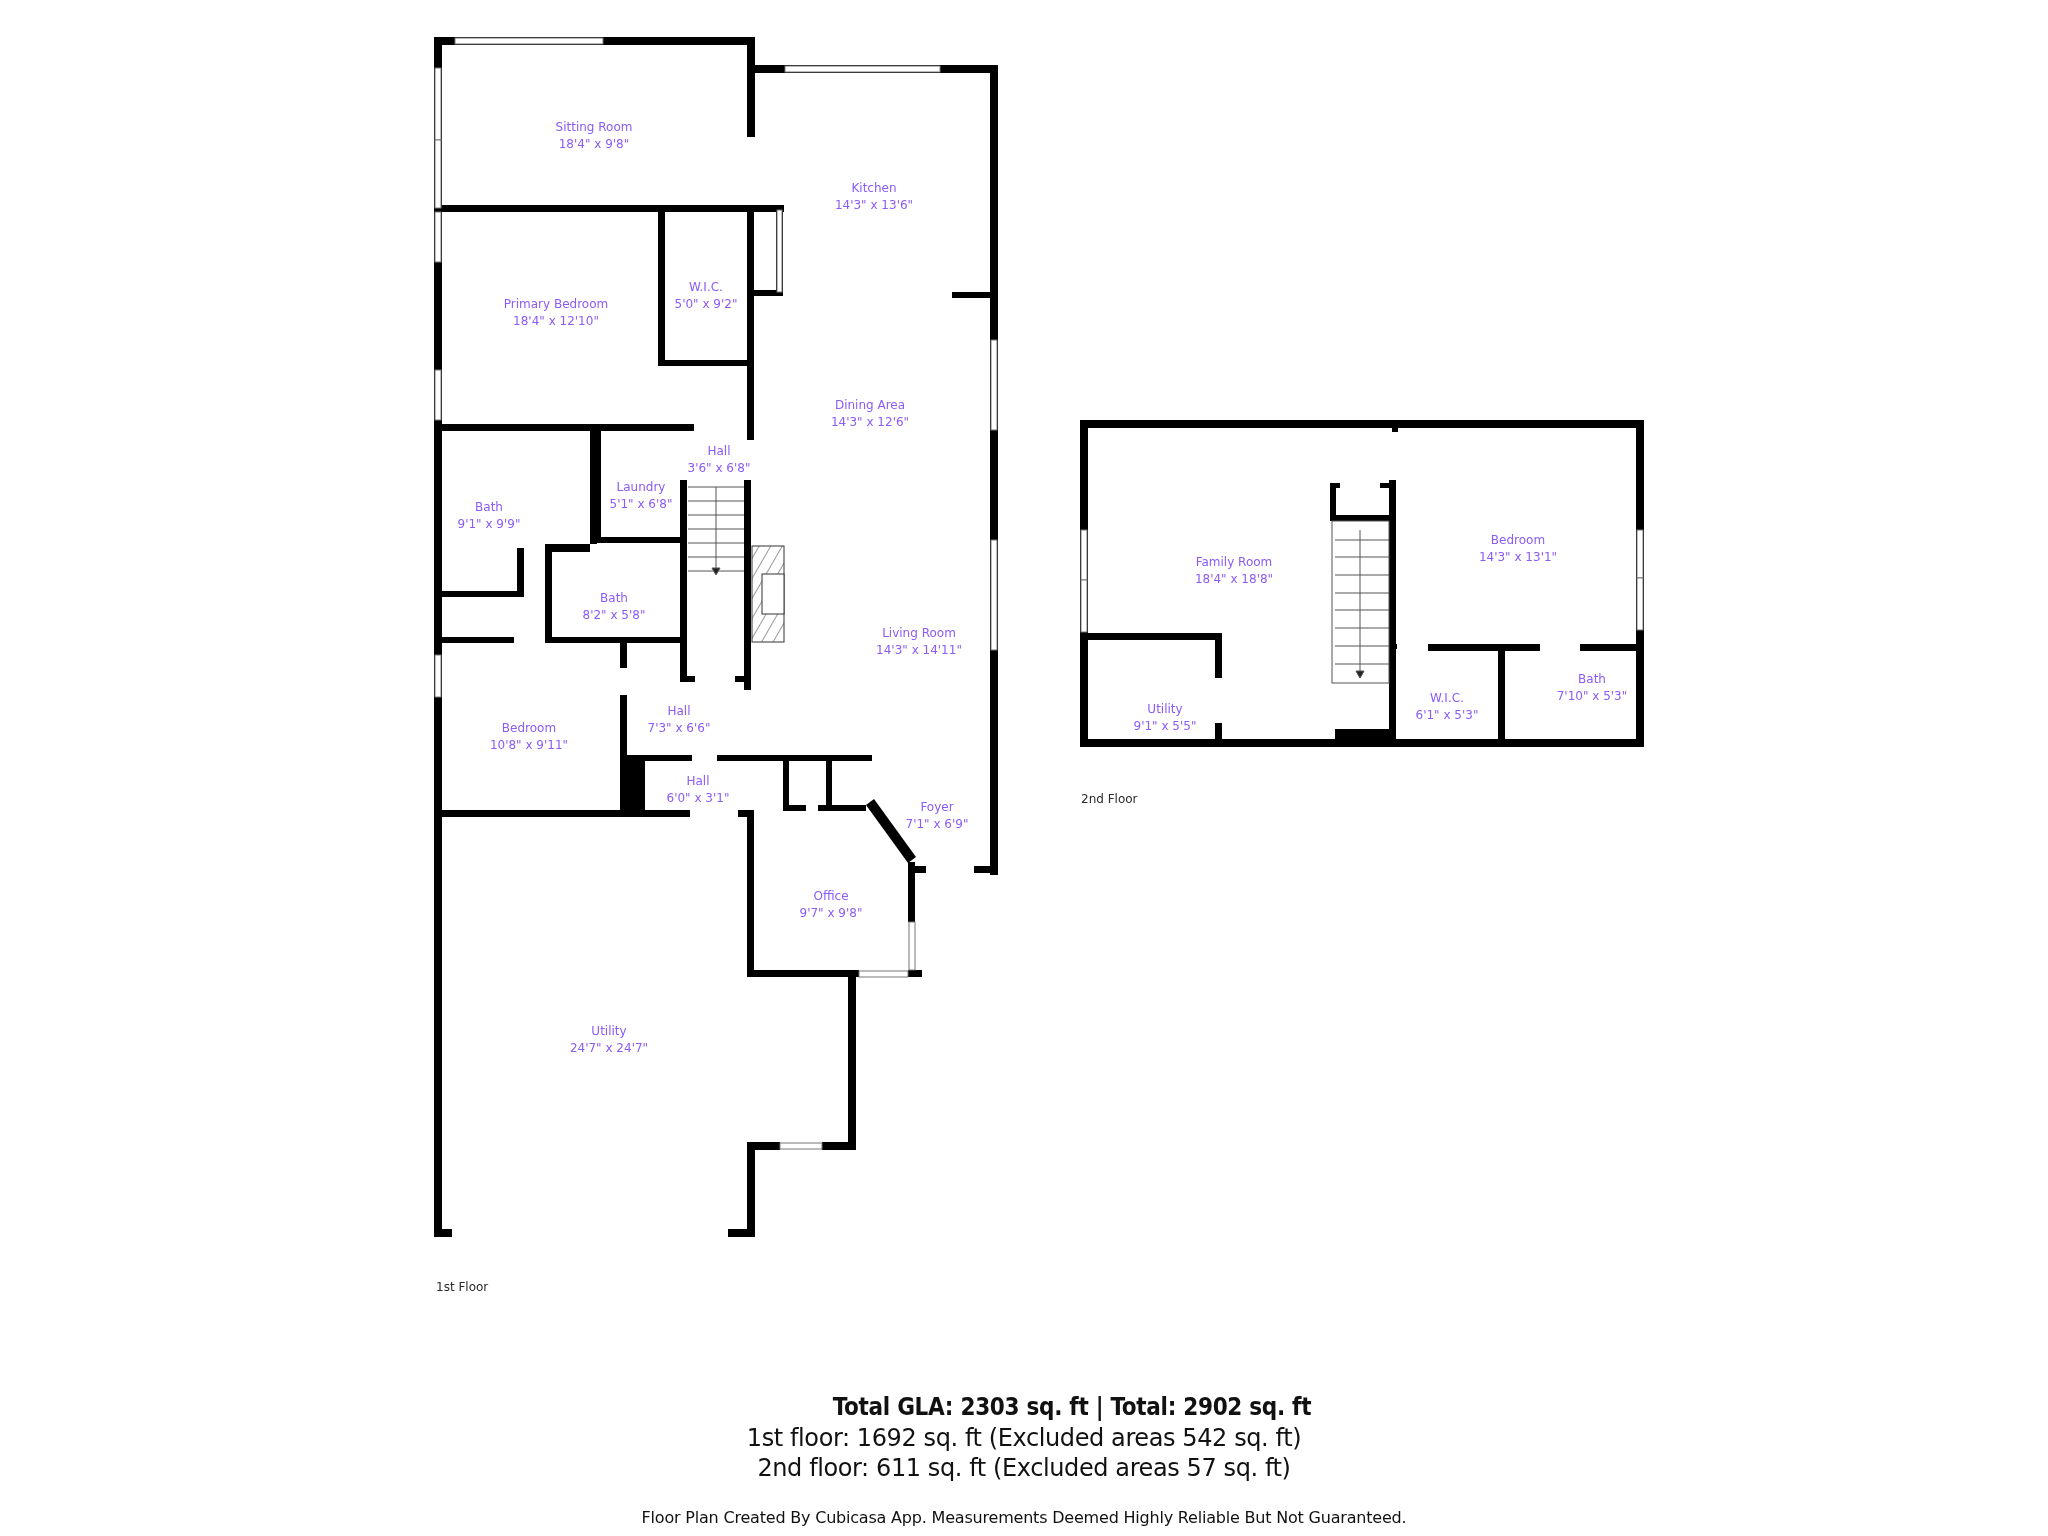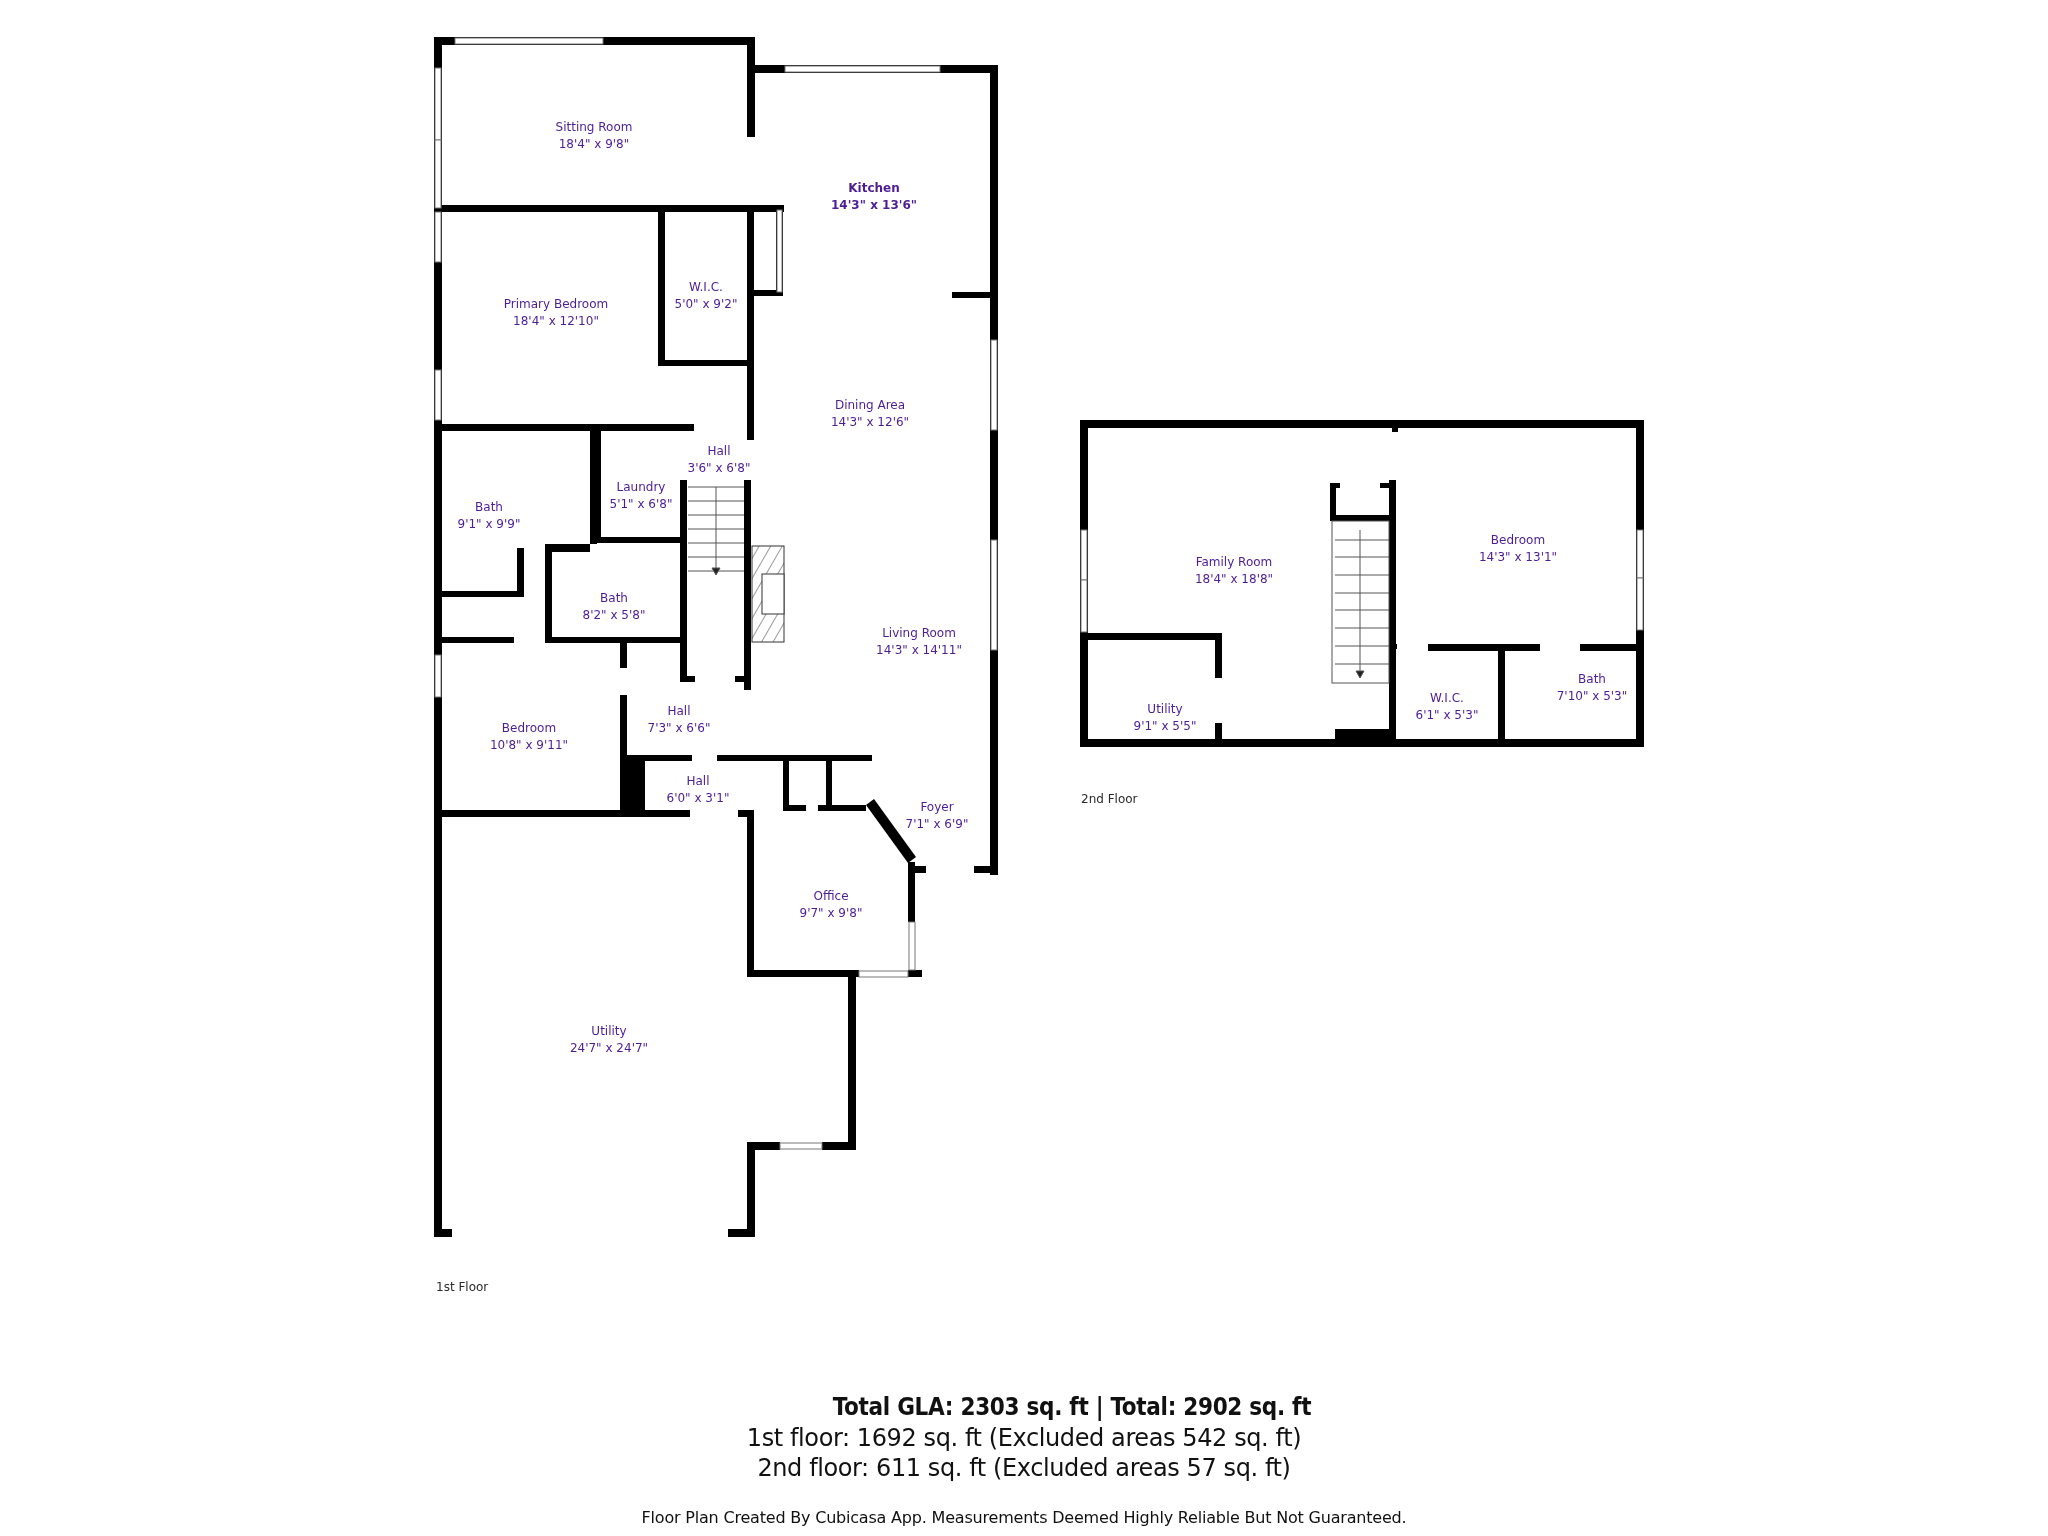--- a/index.html
+++ b/index.html
@@ -1,18 +1,18 @@
 <!DOCTYPE html>
 <html><head>
 <meta charset="utf-8">
 <style>
   html,body{margin:0;padding:0;background:#ffffff;}
   body{width:2048px;height:1536px;position:relative;overflow:hidden;font-family:"DejaVu Sans","Liberation Sans",sans-serif;color:#222;}
   #plan{position:absolute;left:0;top:0;width:2048px;height:1536px;}
-  .room-label{position:absolute;transform:translate(-50%,-50%);text-align:center;font-size:12px;line-height:17px;color:#4c1d95;white-space:nowrap;}
+  .room-label{position:absolute;transform:translate(-50%,-50%);text-align:center;font-size:12px;line-height:17px;color:#8b5cf6;white-space:nowrap;}
   .room-label .nm,.room-label .dm{display:block;}
   .floor-label{position:absolute;font-size:12px;color:#2a2a2a;}
   .footer{position:absolute;left:0;width:2048px;text-align:center;color:#111;}
   .f-total{top:1393px;font-size:24px;font-weight:bold;font-family:"DejaVu Sans Condensed","DejaVu Sans",sans-serif;letter-spacing:-0.3px;margin-left:48px;}
   .f-line{font-size:24px;font-family:"DejaVu Sans",sans-serif;letter-spacing:-0.4px;}
   .f-1{top:1424px;}
   .f-2{top:1454px;}
   .f-note{top:1508px;font-size:16px;letter-spacing:-0.2px;}
 </style>
 </head>
@@ -184,21 +184,21 @@
     <line x1="1335" y1="646" x2="1389" y2="646"></line>
     <line x1="1335" y1="664" x2="1389" y2="664"></line>
     <polygon points="1356,671 1364,671 1360,678" fill="#222"></polygon>
   </g>
 </svg>
 
 <div class="room-label" style="left:594px;top:136px;">
   <span class="nm">Sitting Room</span>
   <span class="dm">18'4" x 9'8"</span>
 </div>
-<div class="room-label" style="left:874px;top:197px;font-weight:bold;">
+<div class="room-label" style="left:874px;top:197px;">
   <span class="nm">Kitchen</span>
   <span class="dm">14'3" x 13'6"</span>
 </div>
 <div class="room-label" style="left:706px;top:296px;">
   <span class="nm">W.I.C.</span>
   <span class="dm">5'0" x 9'2"</span>
 </div>
 <div class="room-label" style="left:556px;top:313px;">
   <span class="nm">Primary Bedroom</span>
   <span class="dm">18'4" x 12'10"</span>

